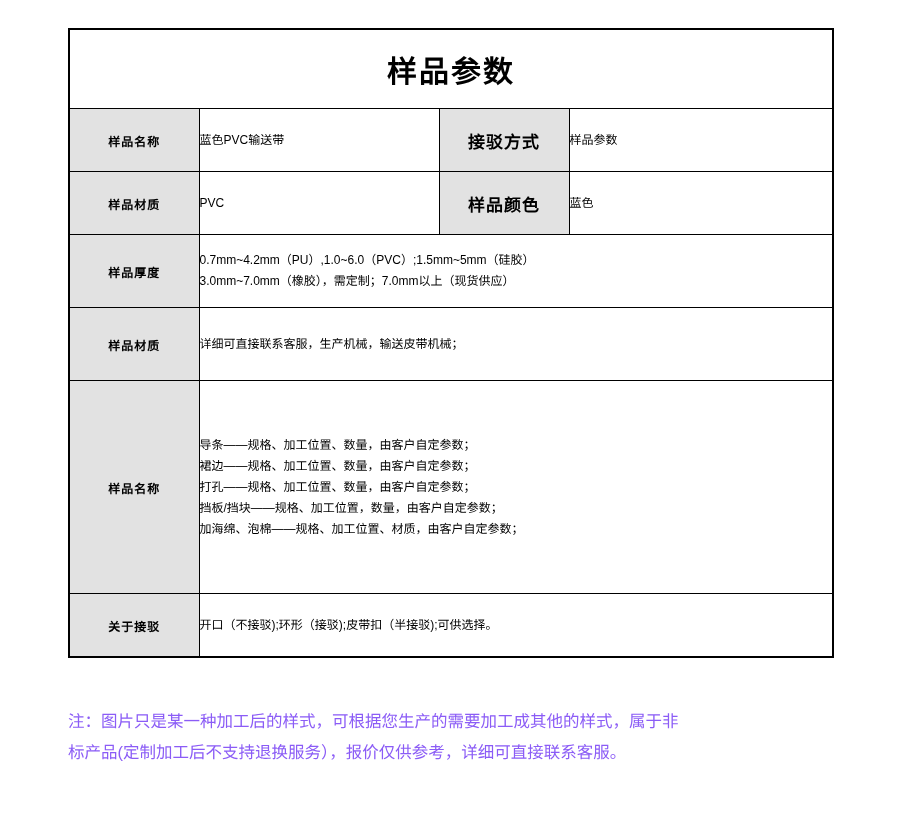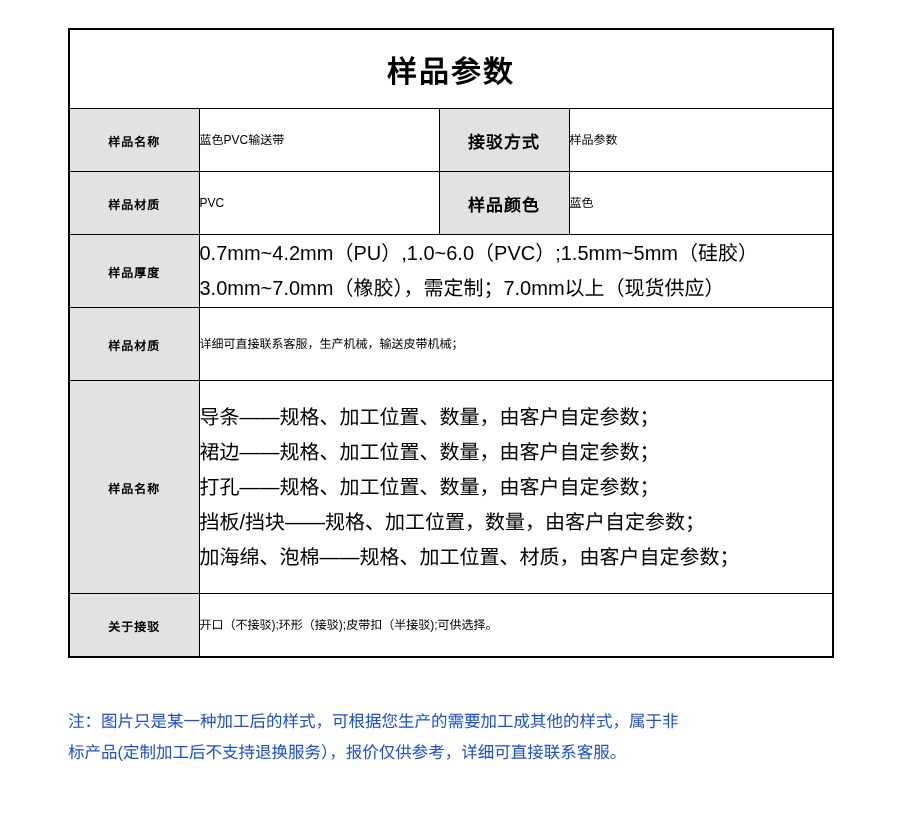--- a/index.html
+++ b/index.html
@@ -63,34 +63,34 @@
     padding-left: 14px;
     line-height: 1.55;
     margin-top: 44px;
   }
   .row-basic td { height: 62px; }
   .row-thickness td { height: 72px; }
   .row-scope td { height: 72px; }
   .row-special td { height: 212px; }
   .row-joint td { height: 62px; }
   .multi-line {
-    font-size: 20px;
+    font-size: 12px;
     line-height: 1.75;
     padding-left: 14px;
     text-align: left;
   }
   .multi-line div { white-space: nowrap; }
   .note {
     position: absolute;
     left: 68px;
     top: 706px;
     width: 790px;
     font-size: 16.5px;
     line-height: 1.85;
-    color: #1d4ed8;
+    color: #8b5cf6;
     text-align: left;
   }
   .note div { white-space: nowrap; }
 </style>
 </head>
 <body>
 
 <div class="page">
 
   <table class="spec-table">

